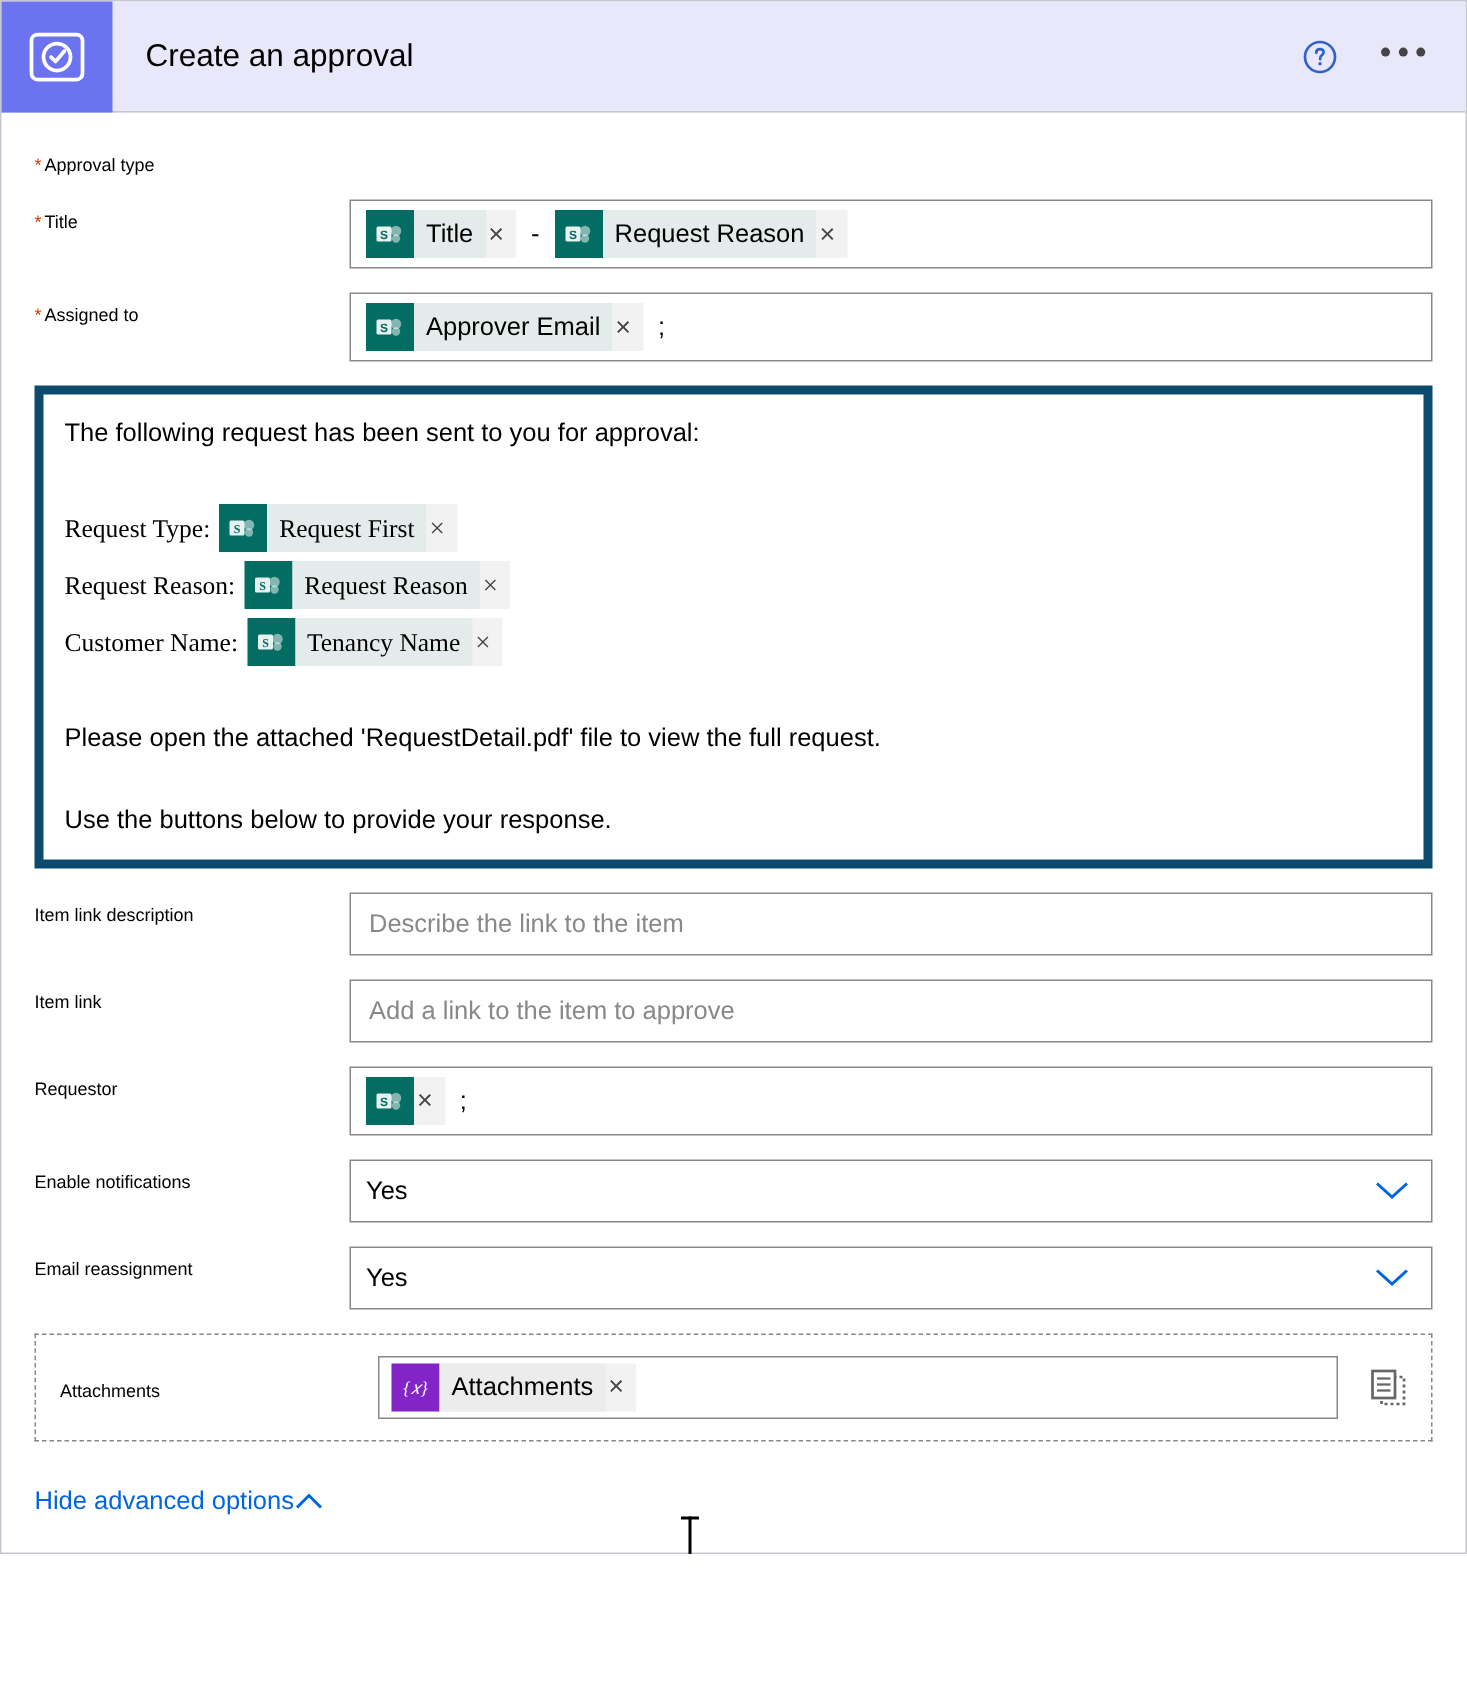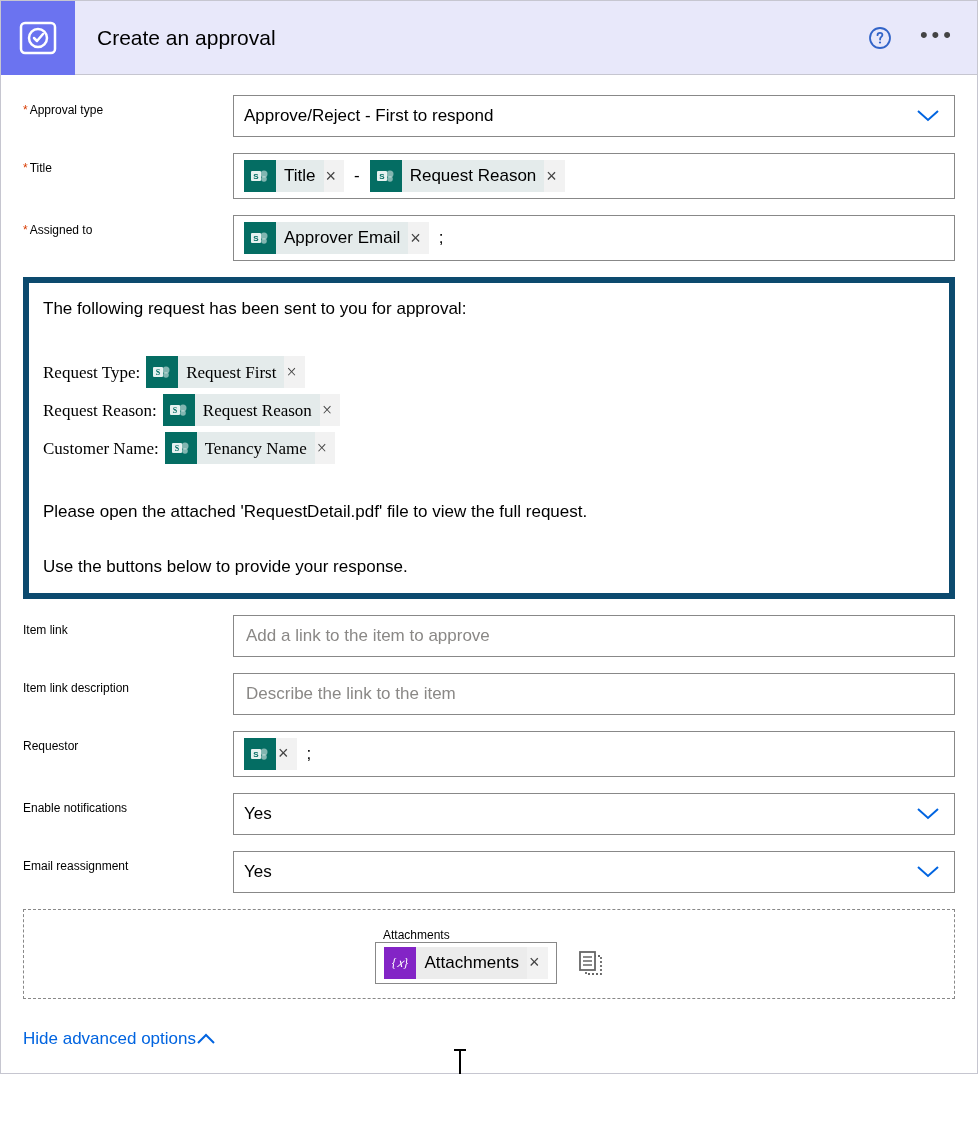--- a/index.html
+++ b/index.html
@@ -163,21 +163,20 @@
     color: #8A8886;
     display: flex;
     align-items: center;
   }
   .attachments-row {
     border: 1px dashed #888;
     padding: 14px 16px;
     display: flex;
     align-items: center;
     margin-bottom: 0;
-    flex-direction: column;
   }
   .attachments-row .row-label {
     width: 212px;
     padding-top: 4px;
   }
   .attach-field {
     flex: 1;
     display: flex;
     align-items: center;
     gap: 20px;
@@ -248,30 +247,20 @@
         </svg>
       </div>
       <div class="more-icon">•••</div>
     </div>
   </div>
 
   <div class="card-body">
 
     <div class="row">
       <div class="row-label"><span class="req">*</span><span>Approval type</span></div>
-      <div class="row-field">
-        <div class="select-box">
-          <span>Approve/Reject - First to respond</span>
-          <span class="chevron">
-            <svg width="24" height="14" viewBox="0 0 24 14">
-                <path d="M2 2 L12 11 L22 2" stroke="#0164E0" stroke-width="2" fill="none"></path>
-              </svg>
-          </span>
-        </div>
-      </div>
     </div>
 
     <div class="row">
       <div class="row-label"><span class="req">*</span><span>Title</span></div>
       <div class="row-field">
         <div class="token-box">
           <span class="token">
             <span class="token-icon sp">
               <svg width="20" height="20" viewBox="0 0 20 20">
                   <rect x="1" y="5" width="10" height="10" rx="1" fill="#fff" opacity="0.9"></rect>
@@ -373,30 +362,30 @@
           </div>
           <div class="spacer"></div>
           <p>Please open the attached 'RequestDetail.pdf' file to view the full request.</p>
           <div class="spacer"></div>
           <p>Use the buttons below to provide your response.</p>
         </div>
       </div>
     </div>
 
     <div class="row">
+      <div class="row-label"><span>Item link description</span></div>
+      <div class="row-field">
+        <div class="placeholder-input">Describe the link to the item</div>
+      </div>
+    </div>
+
+    <div class="row">
       <div class="row-label"><span>Item link</span></div>
       <div class="row-field">
         <div class="placeholder-input">Add a link to the item to approve</div>
-      </div>
-    </div>
-
-    <div class="row">
-      <div class="row-label"><span>Item link description</span></div>
-      <div class="row-field">
-        <div class="placeholder-input">Describe the link to the item</div>
       </div>
     </div>
 
     <div class="row">
       <div class="row-label"><span>Requestor</span></div>
       <div class="row-field">
         <div class="token-box">
           <span class="token">
             <span class="token-icon sp">
                 <svg width="20" height="20" viewBox="0 0 20 20">

